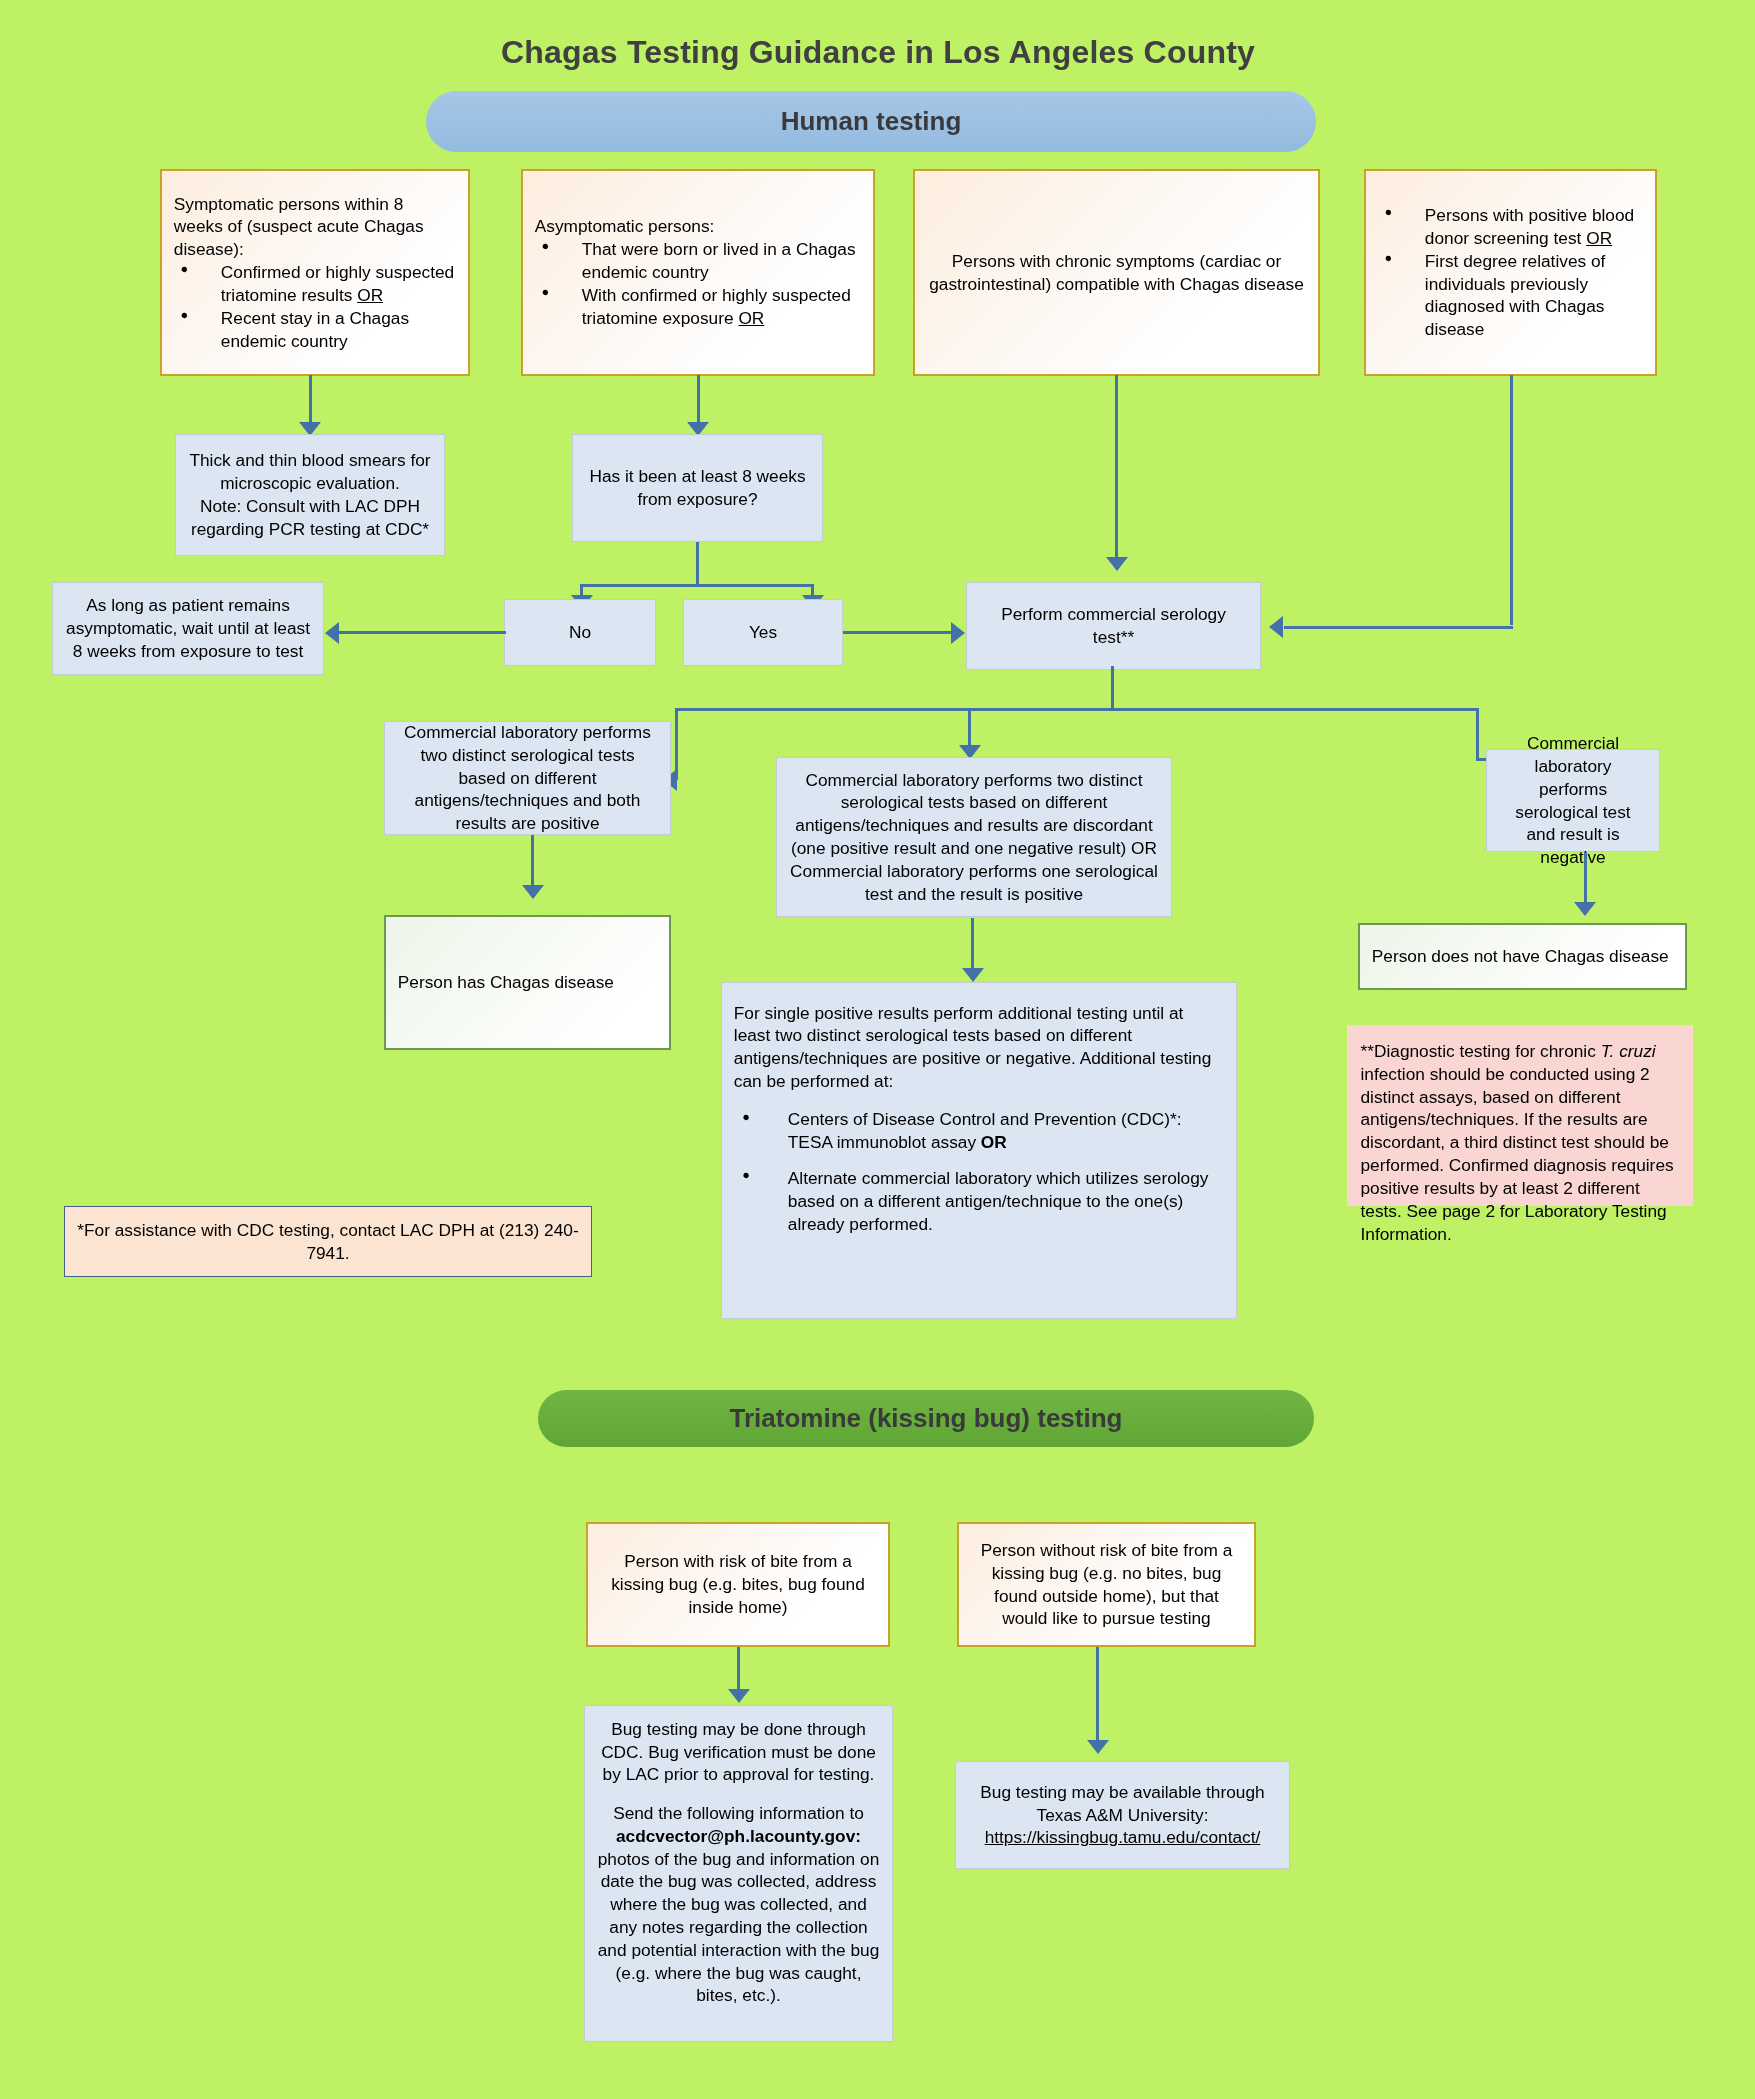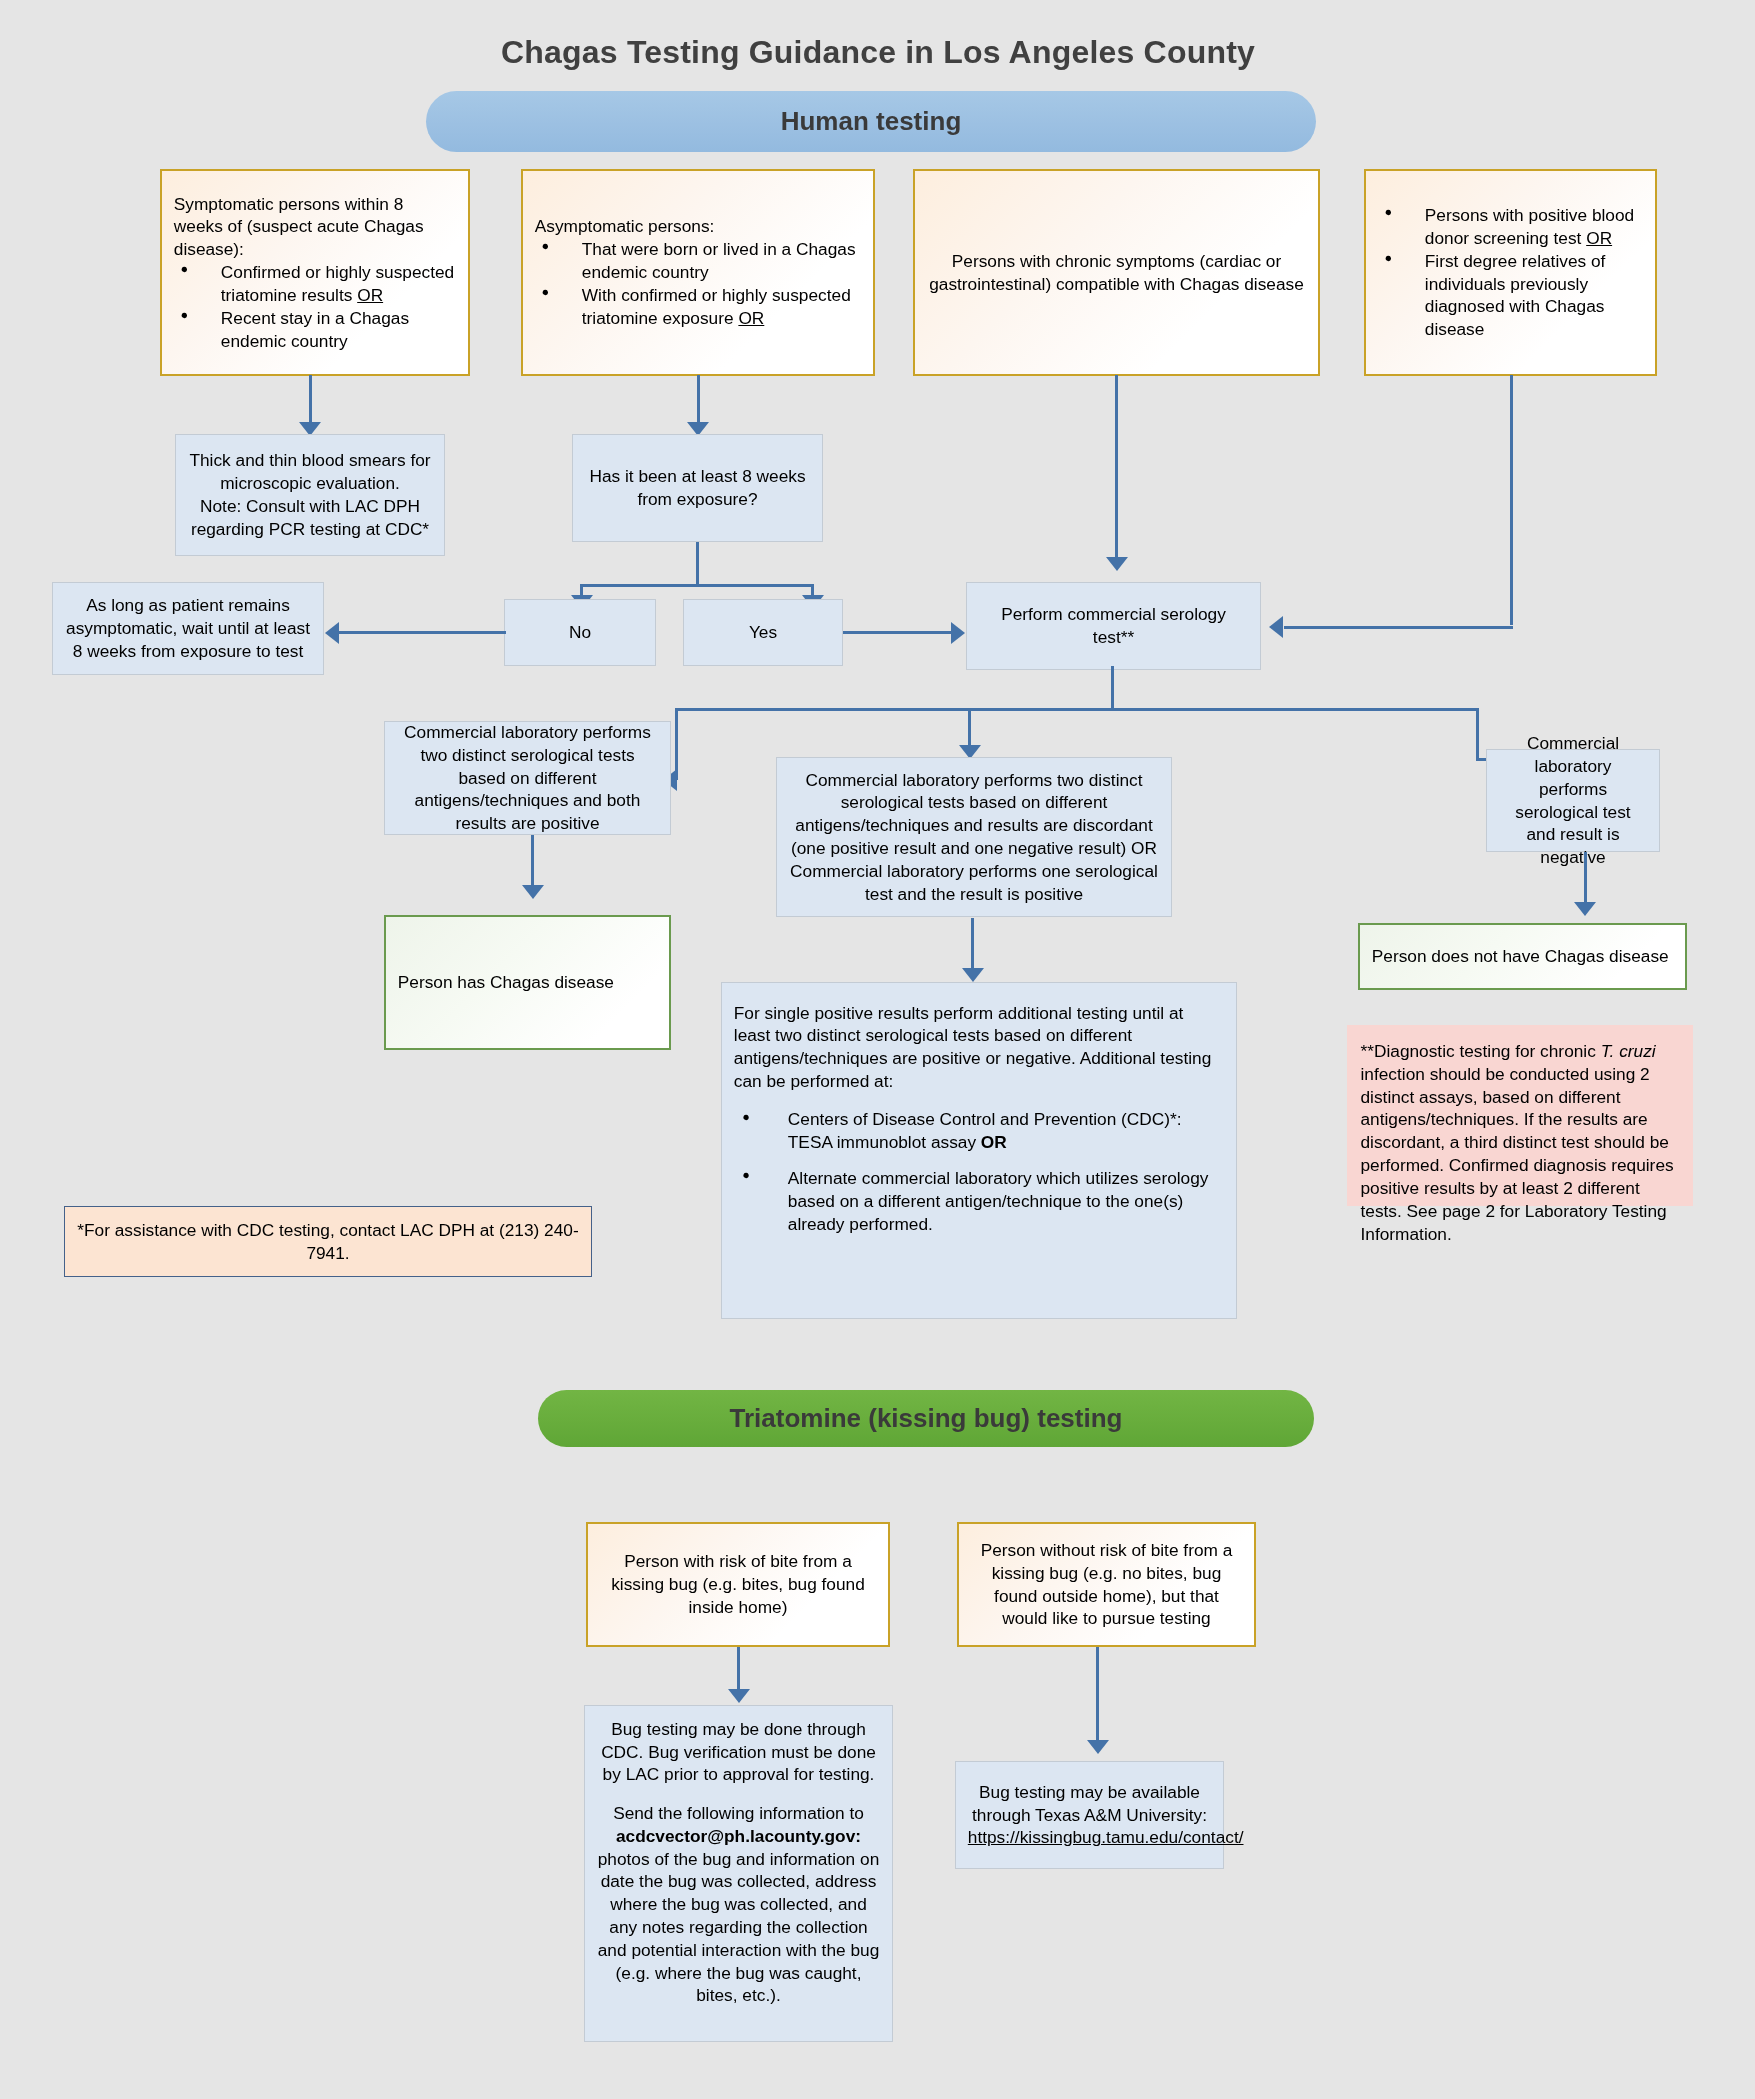--- a/index.html
+++ b/index.html
@@ -5,21 +5,21 @@
   html,body{margin:0;padding:0;background:#ffffff;}
   body{
     font-family:"Liberation Sans","DejaVu Sans",sans-serif;
     color:#000;
     -webkit-font-smoothing:antialiased;
   }
   #page{
     position:relative;
     width:1756px;
     height:2100px;
-    background:#e5e5e5;
+    background:#bef264;
     overflow:hidden;
   }
   .abs{position:absolute;box-sizing:border-box;}
 
   
   .doc-title{
     left:0;top:34px;width:1756px;
     text-align:center;
     font-size:32px;
     font-weight:bold;
@@ -291,18 +291,18 @@
   <div class="abs arrow arrow-d" style="left:1087px;top:1740px;"></div>
 
   <div class="abs node node-blue" style="left:584px;top:1705px;width:309px;height:337px;align-items:flex-start;padding-top:11.8px;">
     <div class="inner txt-center">
       <div>Bug testing may be done through CDC. Bug verification must be done by LAC prior to approval for testing.</div>
       <div class="sp"></div>
       <div><span>Send the following information to </span><span class="b">acdcvector@ph.lacounty.gov:</span><span> photos of the bug and information on date the bug was collected, address where the bug was collected, and any notes regarding the collection and potential interaction with the bug (e.g. where the bug was caught, bites, etc.).</span></div>
     </div>
   </div>
 
-  <div class="abs node node-blue" style="left:955px;top:1761px;width:269px;height:108px;">
+  <div class="abs node node-blue" style="left:955px;top:1761px;width:335px;height:108px;">
     <div class="inner txt-center"><span>Bug testing may be available through Texas A&amp;M University: </span><span class="u">https://kissingbug.tamu.edu/contact/</span></div>
   </div>
 
 </div>
 
 
 </body></html>

